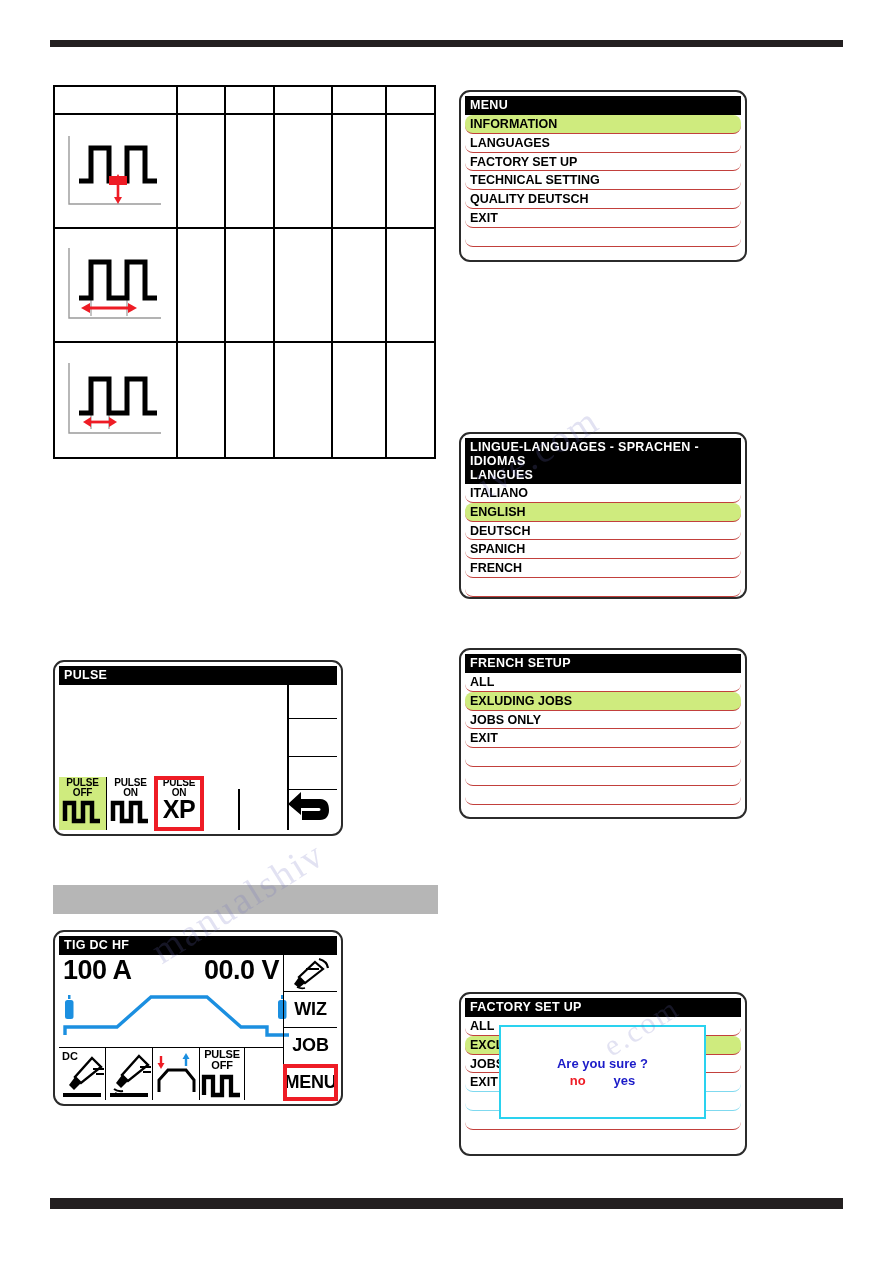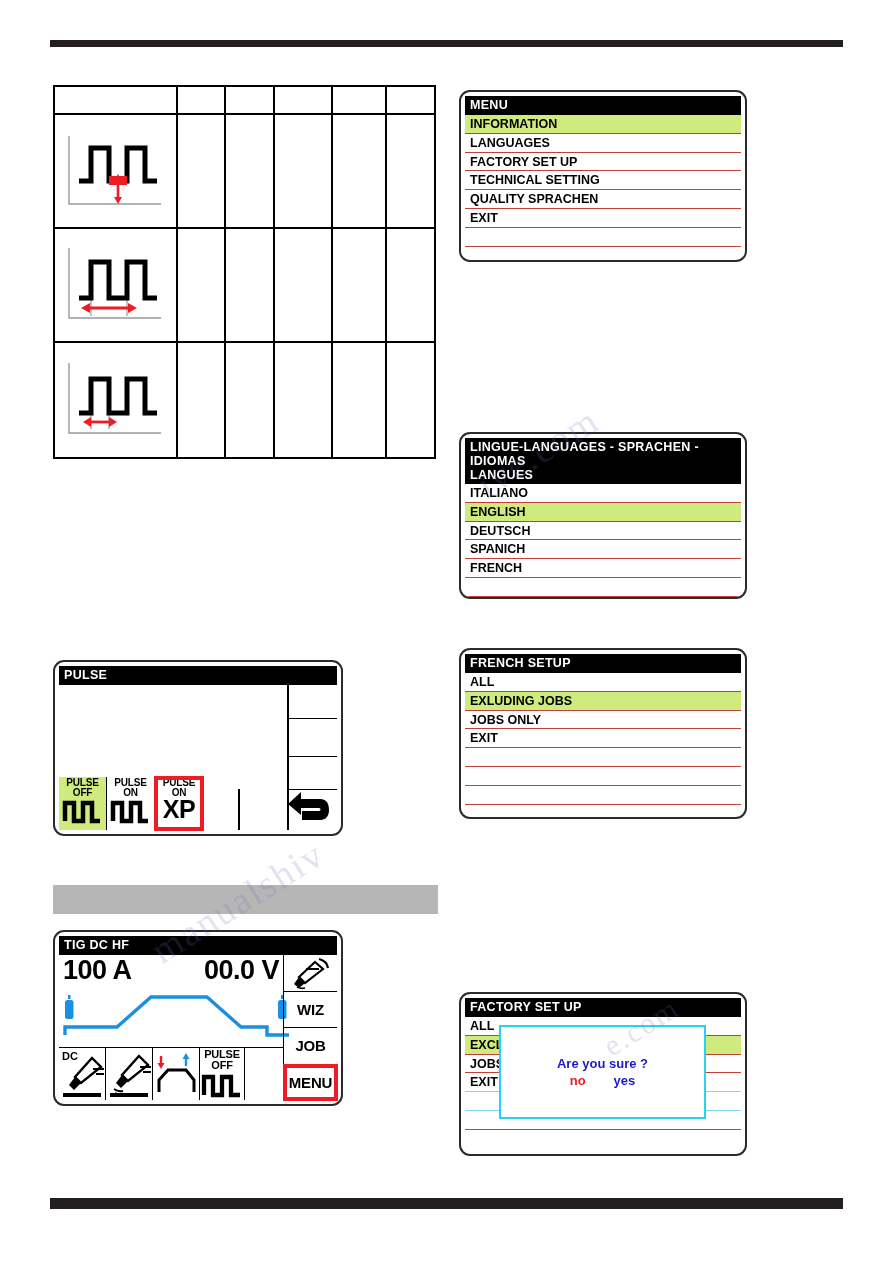--- a/index.html
+++ b/index.html
@@ -108,20 +108,21 @@
     height: 18.8px;
     line-height: 18.8px;
     font-size: 12.5px;
     font-weight: bold;
     color: #000;
     padding-left: 5px;
     border-bottom: 1px solid #c2403c;
     box-sizing: border-box;
     white-space: nowrap;
     overflow: hidden;
+    border-radius: 8px;
   }
   .menu-row.sel { background: #cfeb7e; }
   .menu-row.blank { color: transparent; }
 
   
   #panel-menu      { left: 459px; top: 90px;  width: 288px; height: 172px; }
   #panel-languages { left: 459px; top: 432px; width: 288px; height: 167px; }
   #panel-factory   { left: 459px; top: 648px; width: 288px; height: 171px; }
   #panel-confirm   { left: 459px; top: 992px; width: 288px; height: 164px; }
 
@@ -277,21 +278,21 @@
     display: flex;
     flex-direction: column;
   }
   .tig-rbtn {
     flex: 1;
     border-bottom: 1.3px solid #000;
     box-sizing: border-box;
     display: flex;
     align-items: center;
     justify-content: center;
-    font-size: 15px;
+    font-size: 18px;
     font-weight: bold;
     letter-spacing: -0.2px;
     position: relative;
   }
   .tig-rbtn.last { border-bottom: none; }
   .tig-rbtn.hl {
     outline: 4px solid #ee1c25;
     outline-offset: -3px;
     z-index: 2;
   }
@@ -387,21 +388,21 @@
   </div>
 </div>
 
 <div class="lcd" id="panel-menu">
   <div class="lcd-inner">
     <div class="lcd-title">MENU</div>
     <div class="menu-row sel">INFORMATION</div>
     <div class="menu-row">LANGUAGES</div>
     <div class="menu-row">FACTORY SET UP</div>
     <div class="menu-row">TECHNICAL SETTING</div>
-    <div class="menu-row">QUALITY SPRACHEN</div>
+    <div class="menu-row">QUALITY DEUTSCH</div>
     <div class="menu-row">EXIT</div>
     <div class="menu-row blank"></div>
     <div class="menu-row blank"></div>
   </div>
 </div>
 
 <div class="lcd" id="panel-languages">
   <div class="lcd-inner">
     <div class="lcd-title two-line">
       <div>LINGUE-LANGUAGES - SPRACHEN - IDIOMAS</div>

